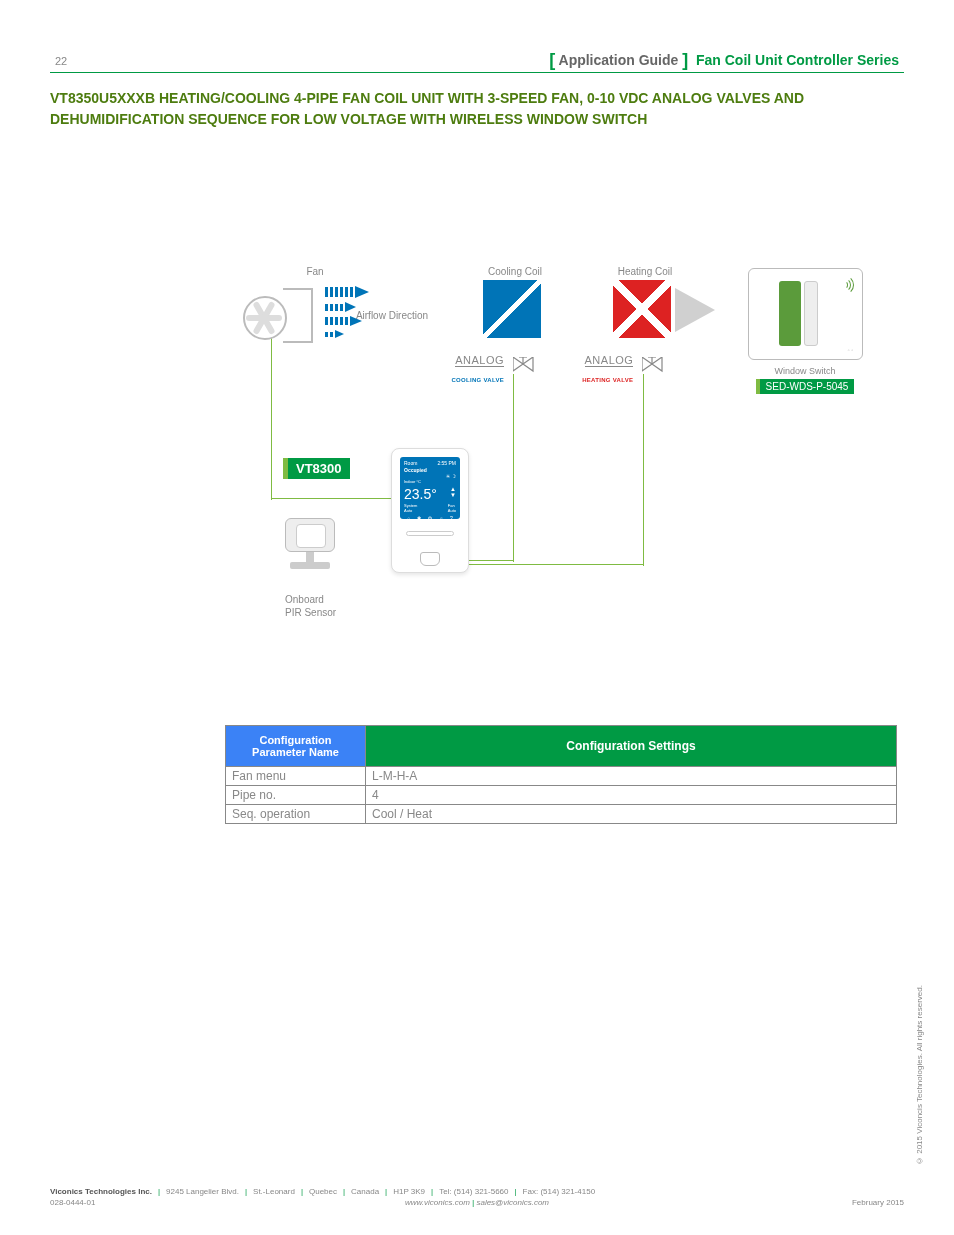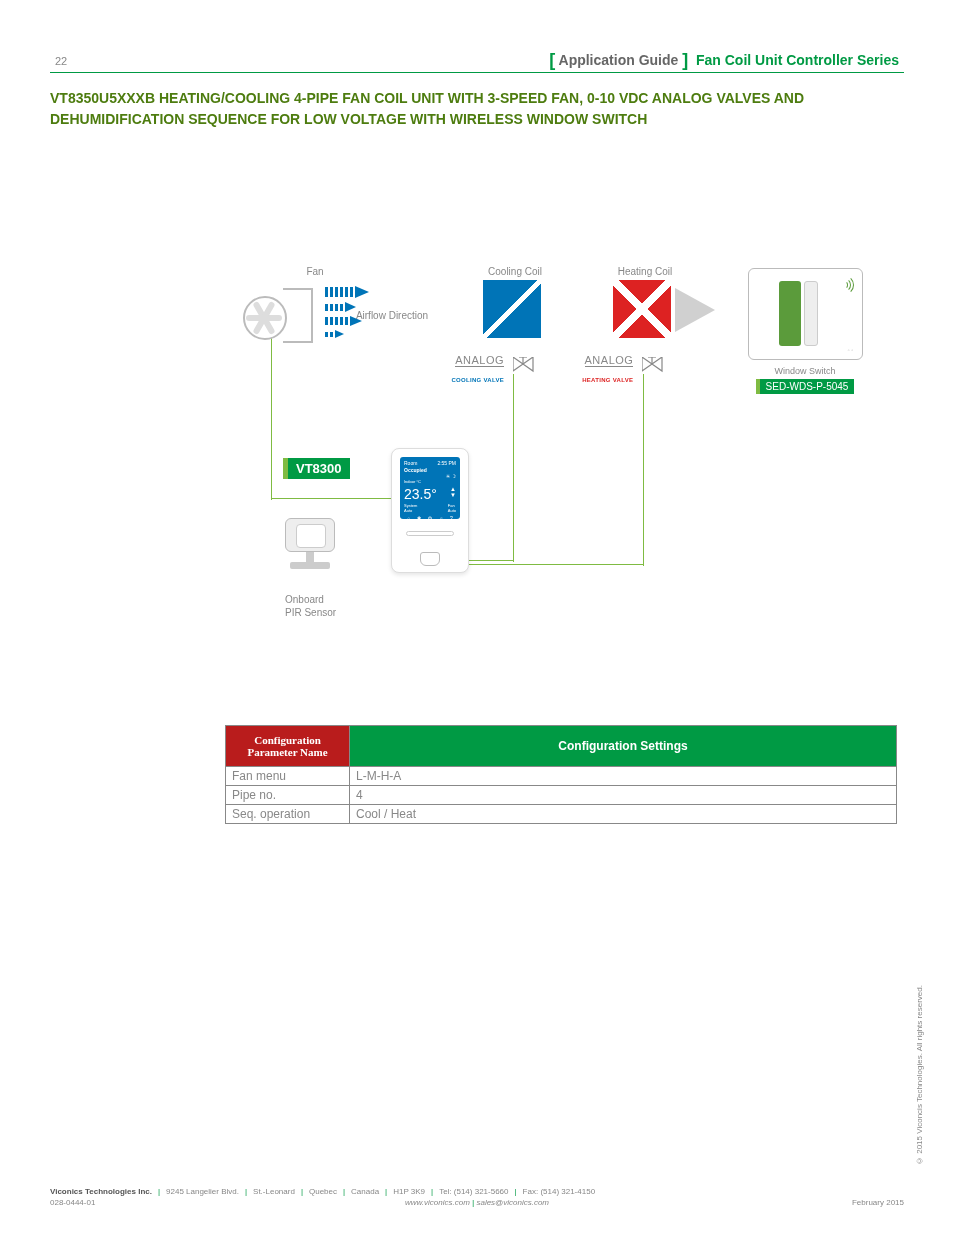--- a/index.html
+++ b/index.html
@@ -69,21 +69,21 @@
   .thermo-line { position: absolute; top: 82px; left: 14px; right: 14px; height: 5px; border: 1px solid #ccc; border-radius: 3px; }
   .thermo-slot { position: absolute; bottom: 6px; left: 28px; right: 28px; height: 14px; border: 1px solid #bbb; border-radius: 3px 3px 6px 6px; }
   .onboard-label { position: absolute; top: 345px; left: 60px; font-size: 10px; color: #888; line-height: 1.3; }
   .pir { position: absolute; top: 270px; left: 60px; width: 50px; height: 55px; }
   .pir-body { width: 50px; height: 34px; border: 1px solid #bbb; border-radius: 6px; background: #eee; position: relative; }
   .pir-lens { position: absolute; top: 5px; left: 10px; width: 30px; height: 24px; background: #fff; border: 1px solid #ccc; border-radius: 4px; }
   .pir-stem { width: 8px; height: 10px; background: #ccc; margin: 0 auto; }
   .pir-base { width: 40px; height: 7px; background: #ccc; margin: 0 auto; border-radius: 2px; }
   .config-table { position: absolute; top: 725px; left: 225px; width: 672px; border-collapse: collapse; font-size: 12px; border: 1px solid #888; }
   .config-table th { color: #fff; font-weight: bold; padding: 8px 6px; border: 1px solid #888; text-align: center; }
-  .config-table th:first-child { background: #b91c1c; width: 124px; font-size: 11px; font-family: Liberation Serif, serif; }
+  .config-table th:first-child { background: #3b82f6; width: 140px; font-size: 11px; }
   .config-table th:last-child { background: #009a44; }
   .config-table td { border: 1px solid #888; padding: 2px 6px; color: #888; }
   .footer { position: absolute; bottom: 28px; left: 50px; right: 50px; font-size: 8px; color: #888; }
   .footer-line1 { display: flex; align-items: center; gap: 6px; flex-wrap: nowrap; }
   .footer-line1 .sep { color: #009a44; }
   .footer-company { color: #555; font-weight: bold; }
   .footer-line2 { display: flex; justify-content: space-between; margin-top: 2px; }
   .footer-mid { position: absolute; left: 50%; transform: translateX(-50%); font-style: italic; }
   .footer-mid .sep { color: #009a44; }
   .copyright { position: absolute; right: 30px; bottom: 70px; font-size: 8px; color: #888; writing-mode: vertical-rl; transform: rotate(180deg); height: 280px; }

